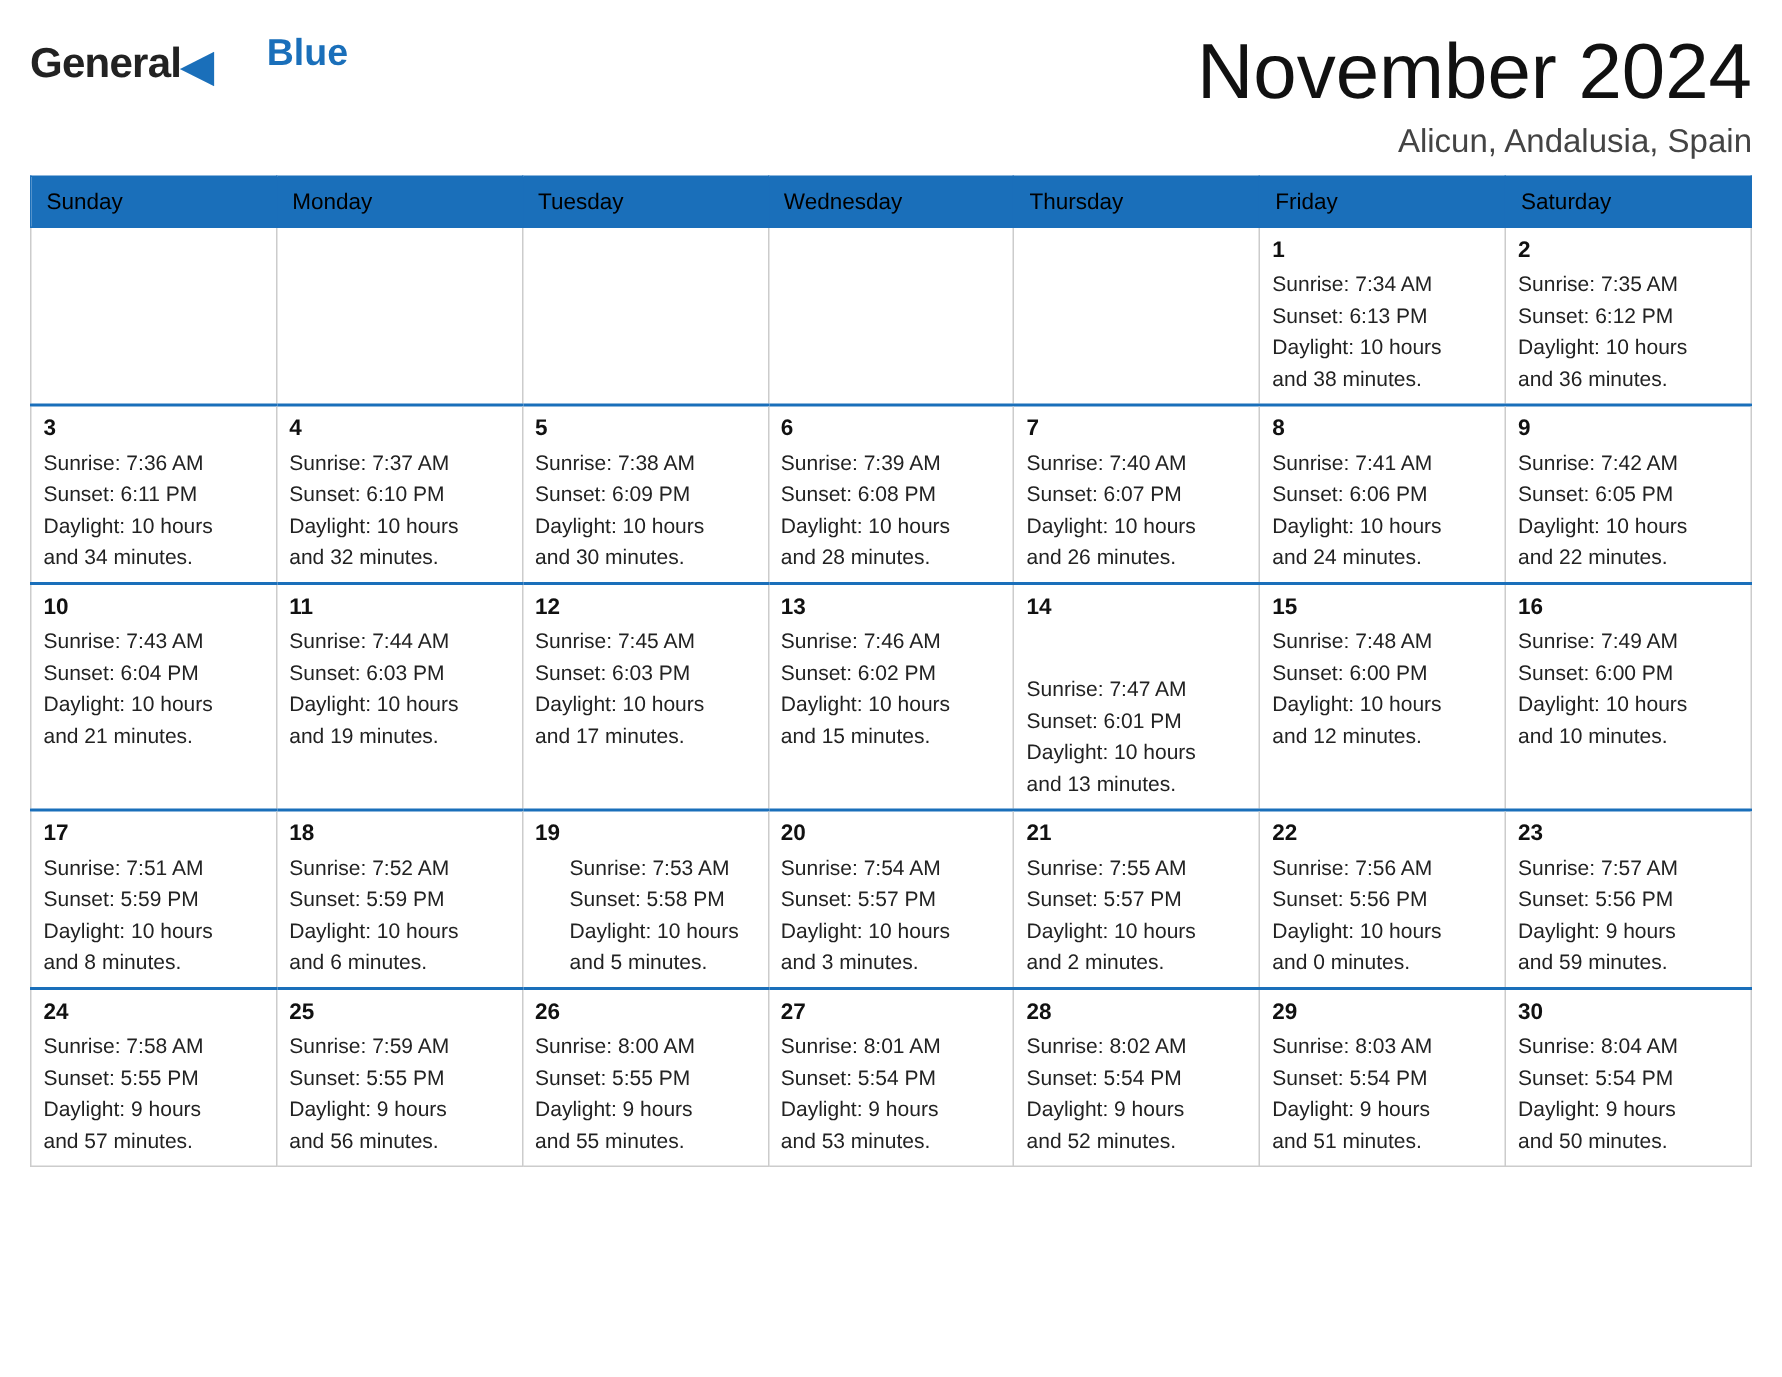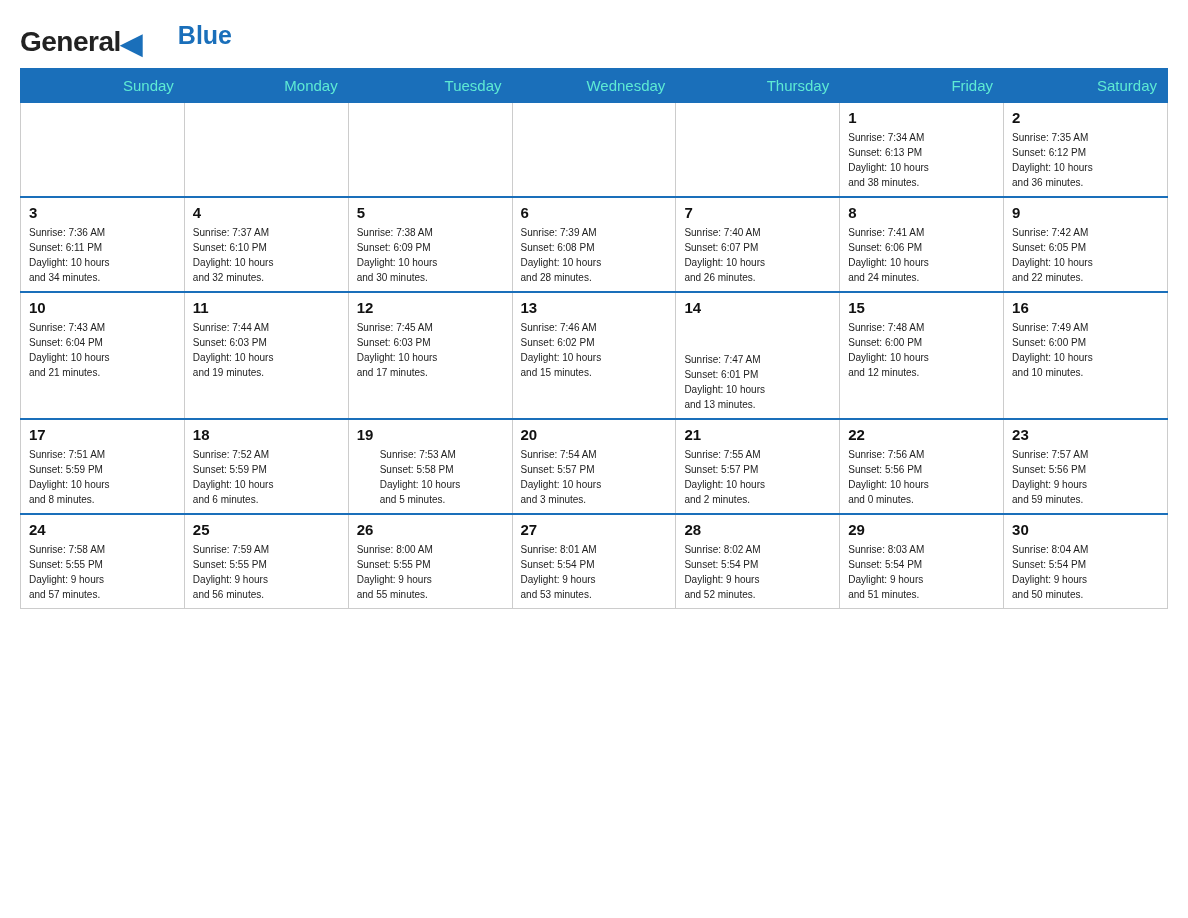--- a/index.html
+++ b/index.html
@@ -51,25 +51,25 @@
       color: #444;
       margin-top: 4px;
     }
     .calendar {
       width: 100%;
       border-collapse: collapse;
       margin-top: 10px;
     }
     .calendar th {
       background-color: #1a6fba;
-      color: #5eead4;
+      color: #000000;
       font-size: 15px;
       font-weight: normal;
       padding: 8px 10px;
-      text-align: right;
+      text-align: left;
       border: 1px solid #1a6fba;
     }
     .calendar td {
       vertical-align: top;
       border: 1px solid #ccc;
       padding: 6px 8px;
       width: 14.28%;
       min-height: 100px;
       font-size: 12.5px;
       color: #222;
@@ -78,21 +78,21 @@
     .calendar td.empty {
       background: #fff;
     }
     .day-num {
       font-size: 15px;
       font-weight: bold;
       color: #111;
       margin-bottom: 4px;
     }
     .day-info {
-      font-size: 10px;
+      font-size: 14px;
       color: #222;
       line-height: 1.5;
     }
     .row-border td {
       border-top: 2px solid #1a6fba;
     }
     .logo-icon {
       display: inline-block;
       position: relative;
       top: 2px;
@@ -102,20 +102,22 @@
 <body>
 
 <div class="header">
   <div class="logo">
     <div class="logo-general">
       General<span class="logo-icon">◀</span>
     </div>
     <div class="logo-blue">Blue</div>
   </div>
   <div class="title-section">
+    <div class="month-title">November 2024</div>
+    <div class="location">Alicun, Andalusia, Spain</div>
   </div>
 </div>
 
 <table class="calendar">
   <thead>
     <tr>
     <th>Sunday</th>
         <th>Monday</th>
         <th>Tuesday</th>
         <th>Wednesday</th>

